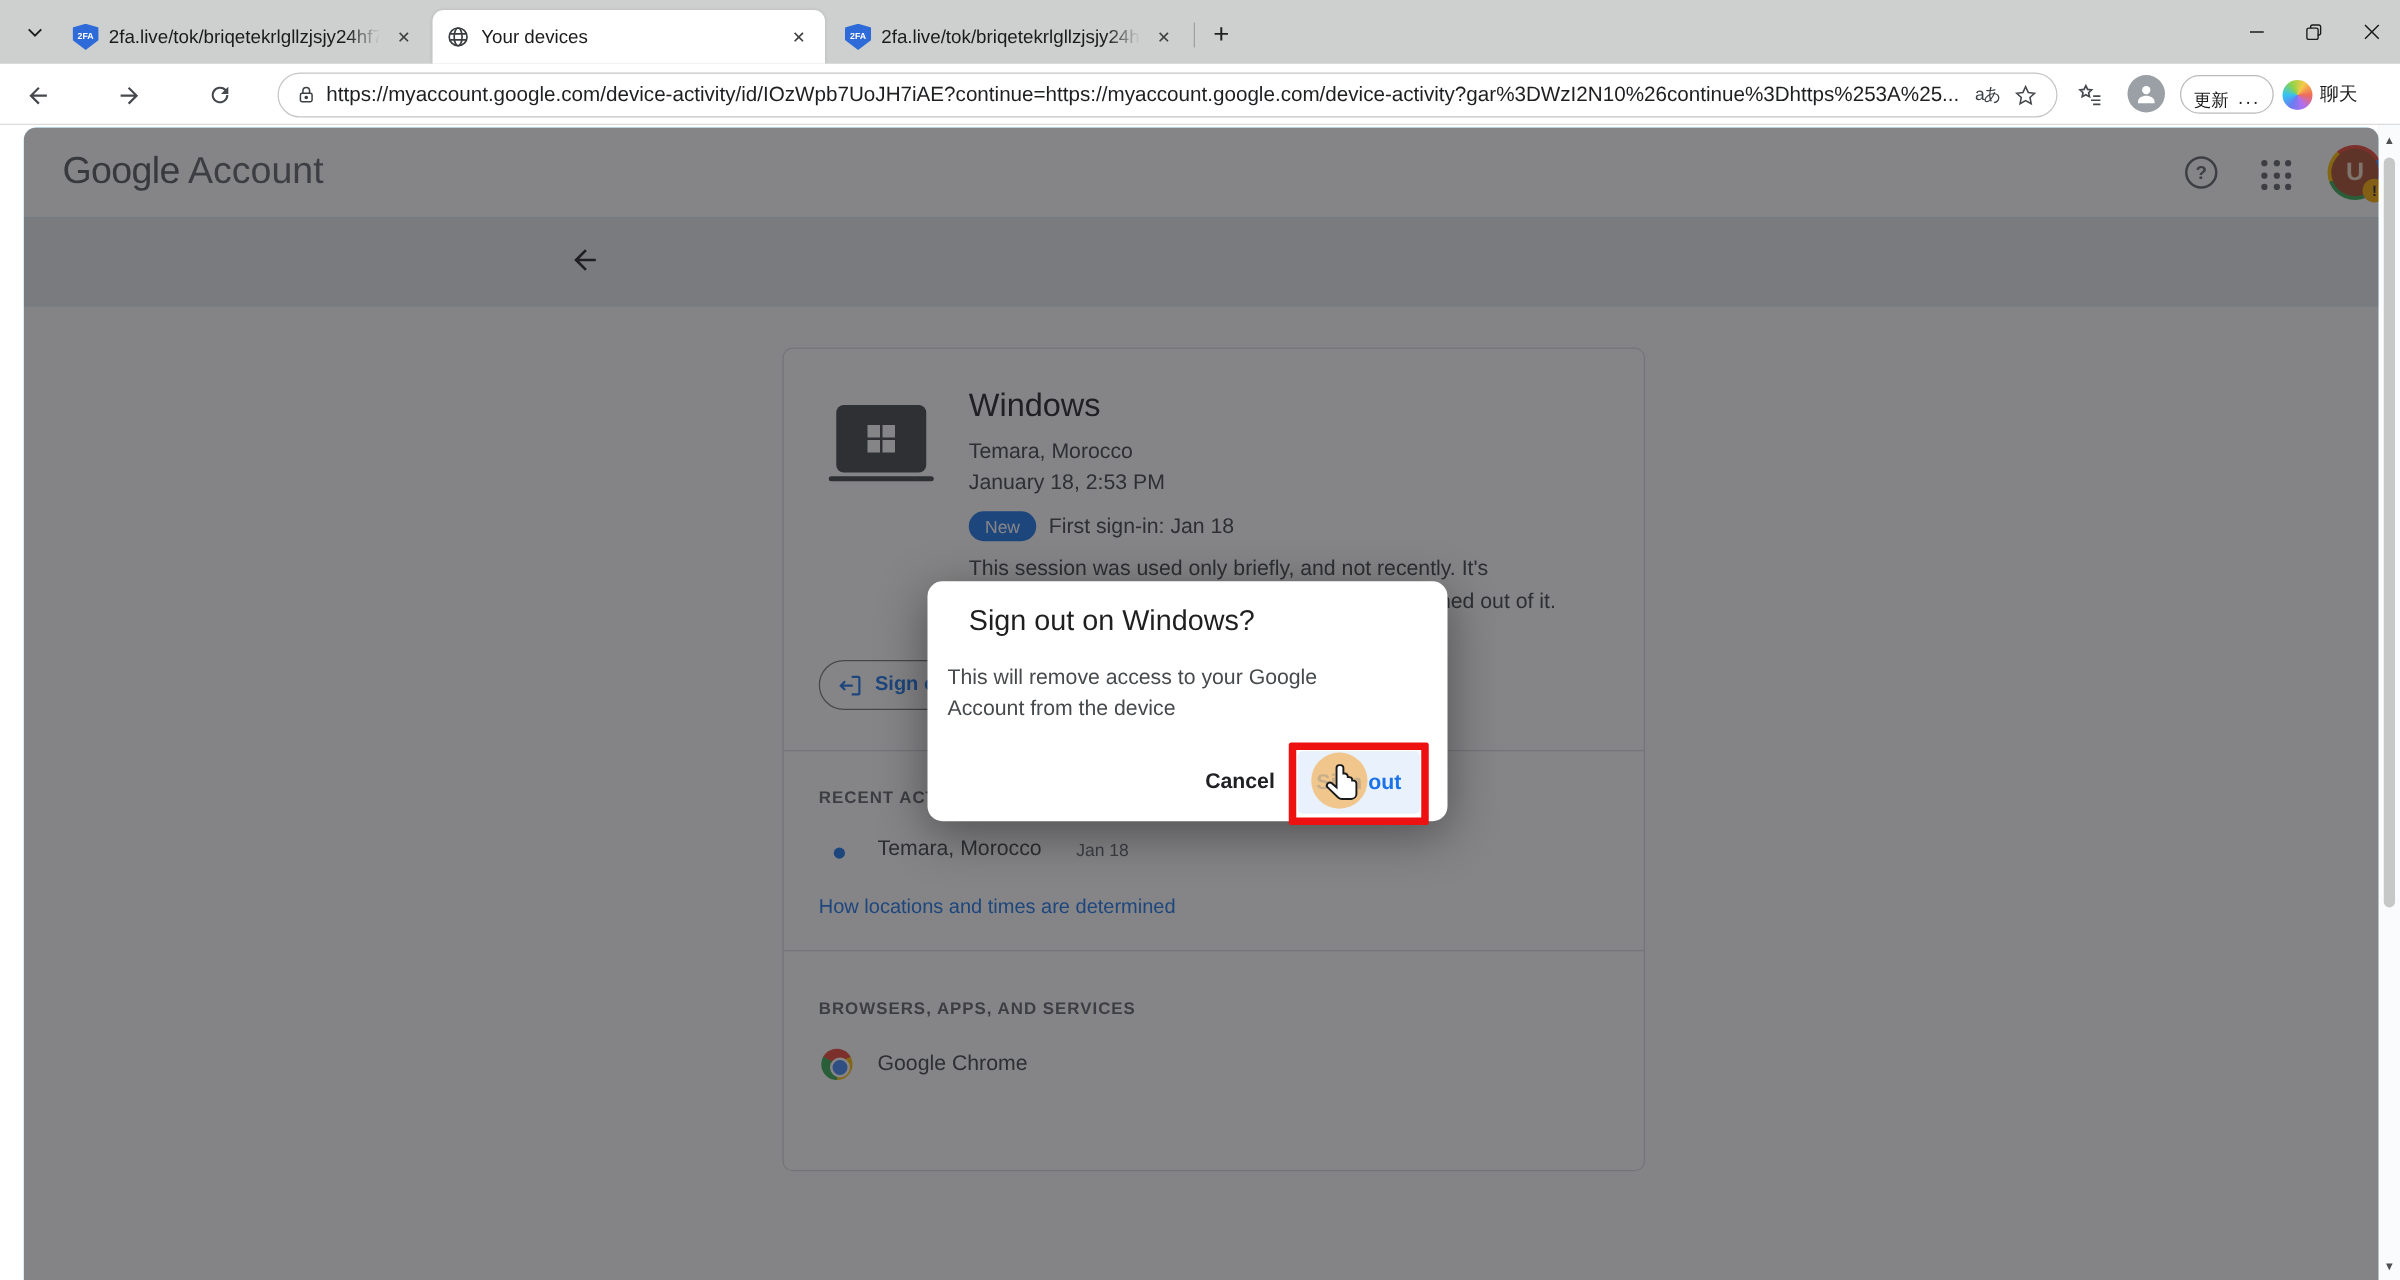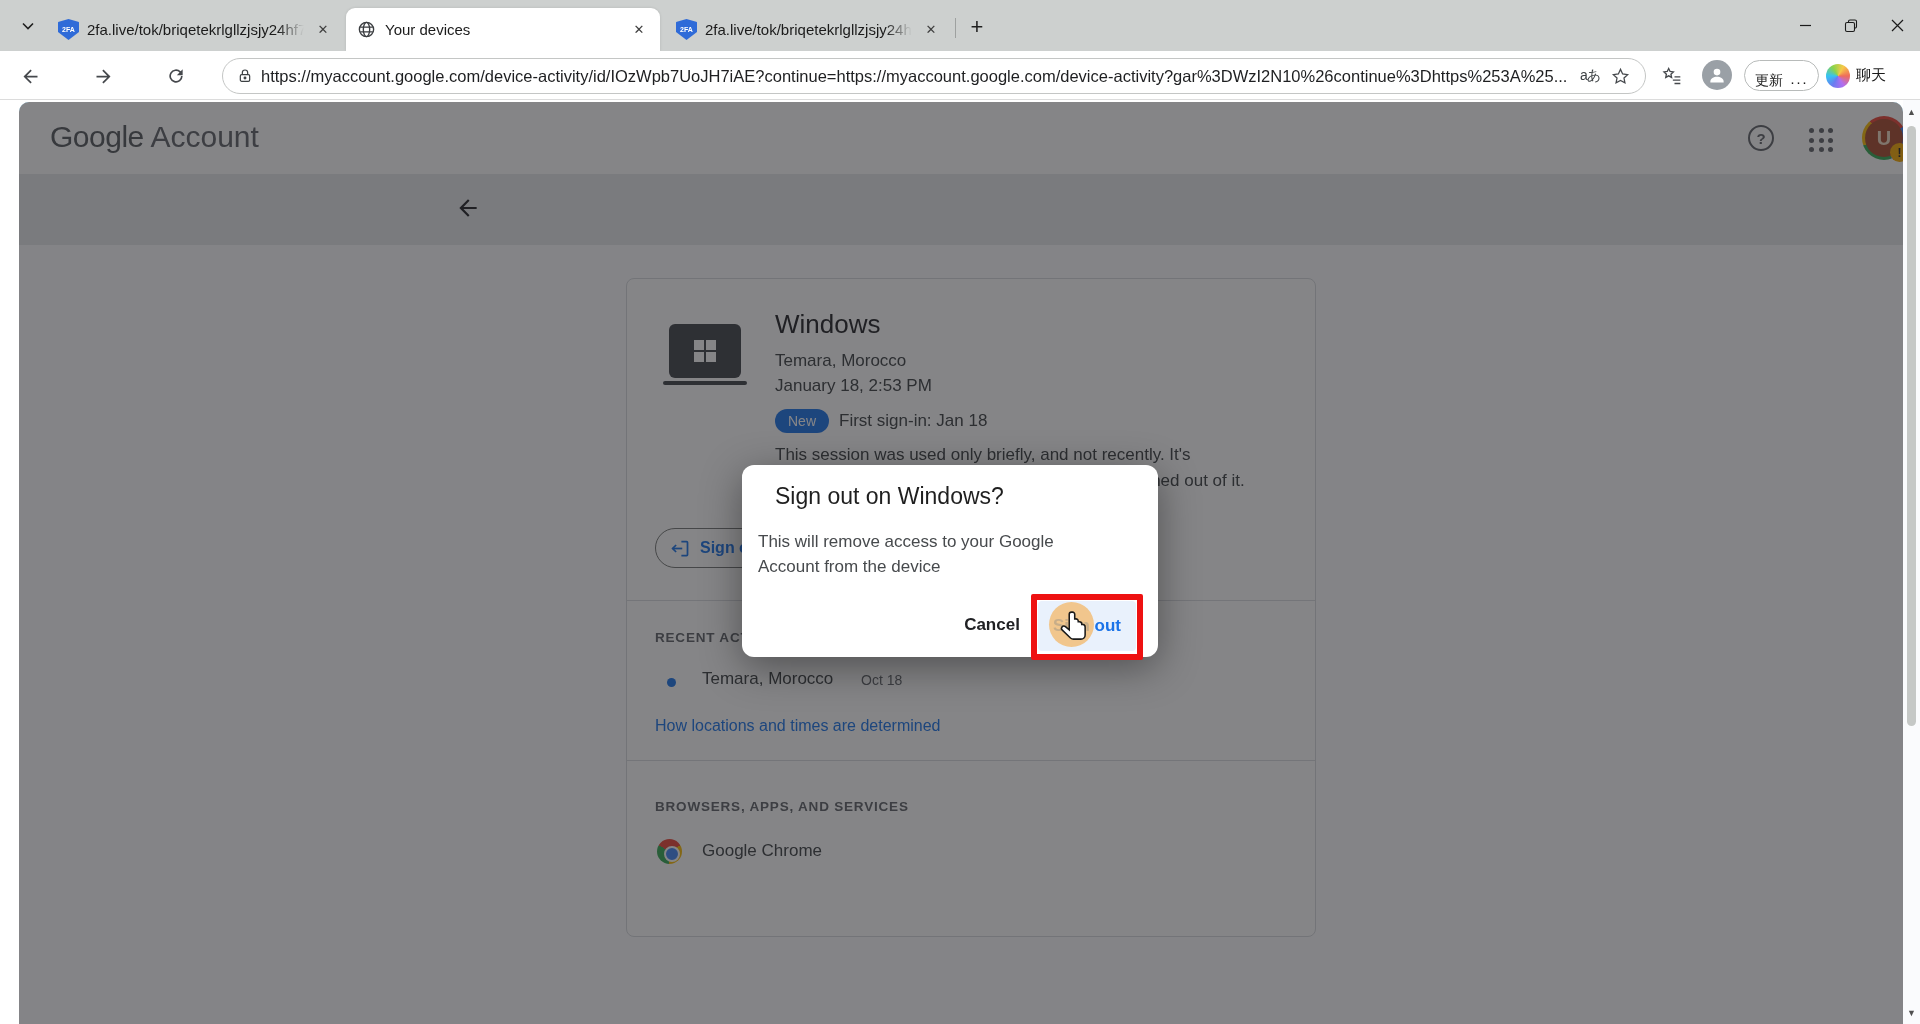--- a/index.html
+++ b/index.html
@@ -302,21 +302,21 @@
                 <path d="M3 12h11"></path>
                 <path d="M7 8l-4 4 4 4"></path>
             </svg>
             <span>Sign out</span>
           </div>
 
           <div class="divider" style="top:321px;"></div>
           <div class="sec-label" style="top:351px;">RECENT ACTIVITY</div>
           <div class="dot"></div>
           <div class="ra-loc">Temara, Morocco</div>
-          <div class="ra-date">Oct 18</div>
+          <div class="ra-date">Jan 18</div>
           <div class="ra-link">How locations and times are determined</div>
 
           <div class="divider" style="top:481px;"></div>
           <div class="sec-label" style="top:520px;">BROWSERS, APPS, AND SERVICES</div>
           <div class="chrome-icon"></div>
           <div class="svc-item">Google Chrome</div>
         </div>
 
       </div>
 

